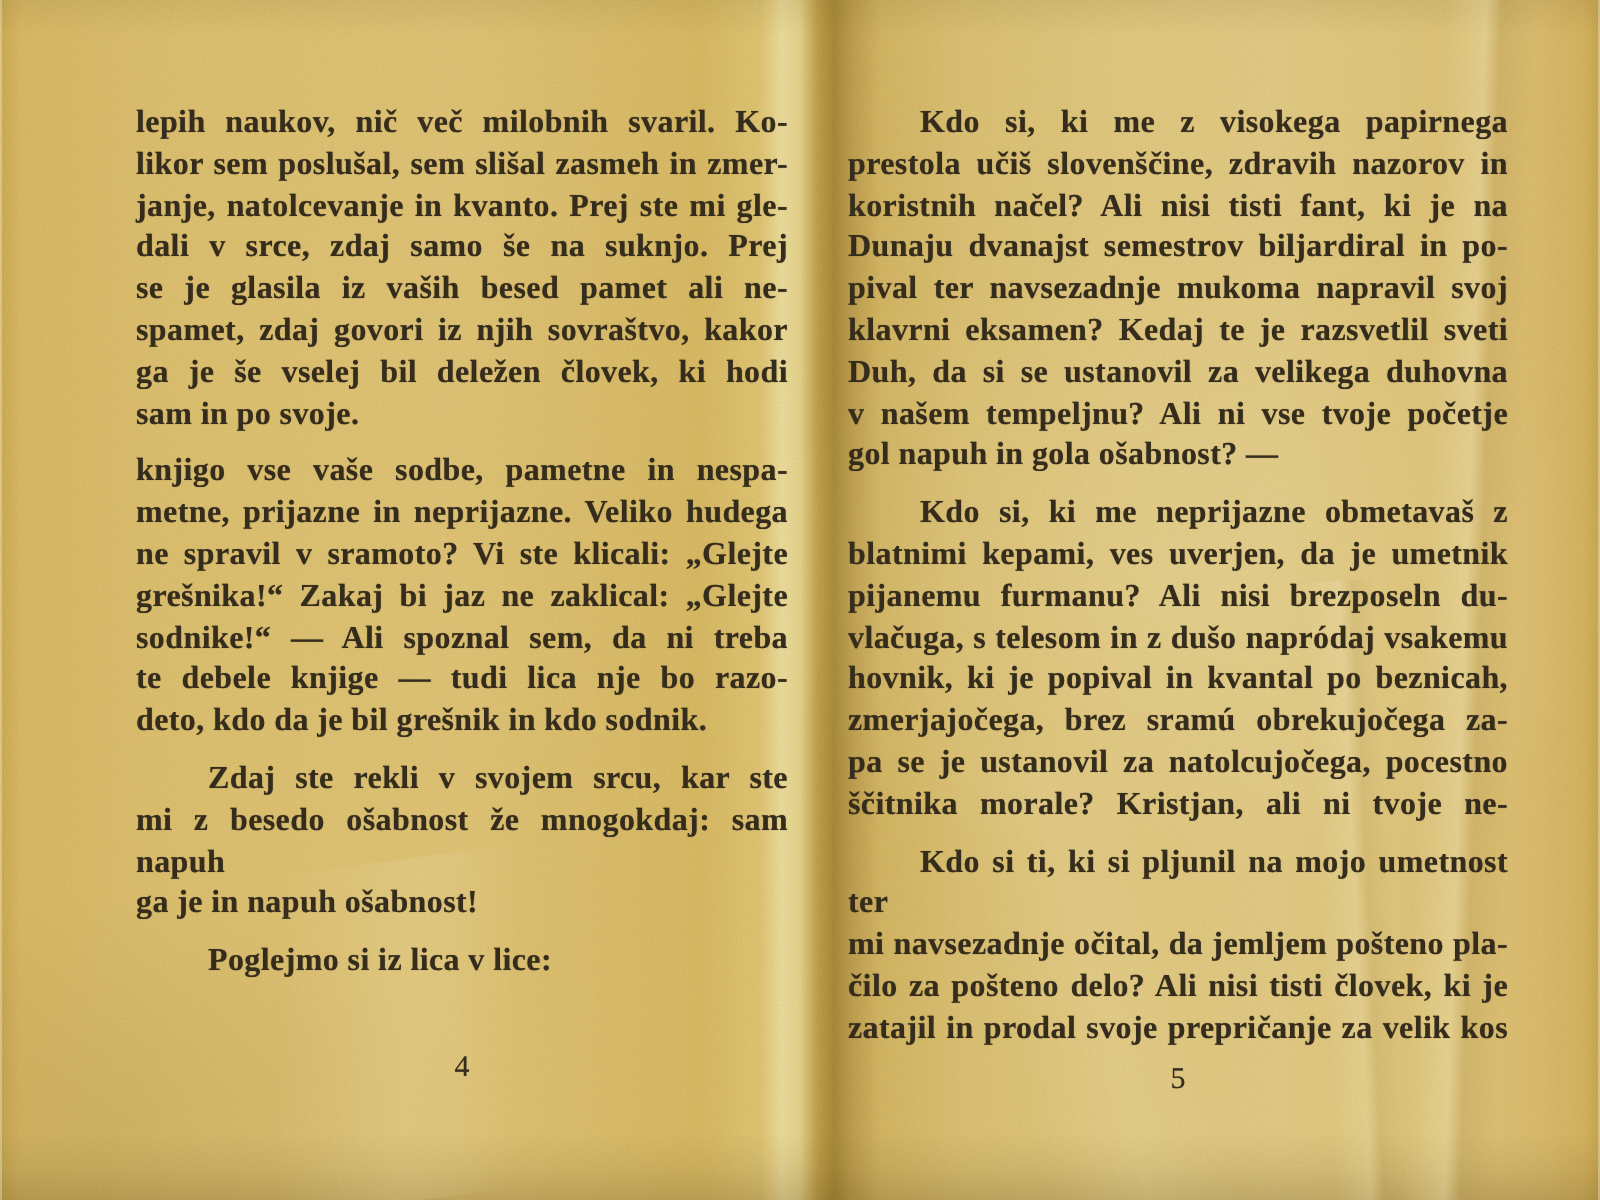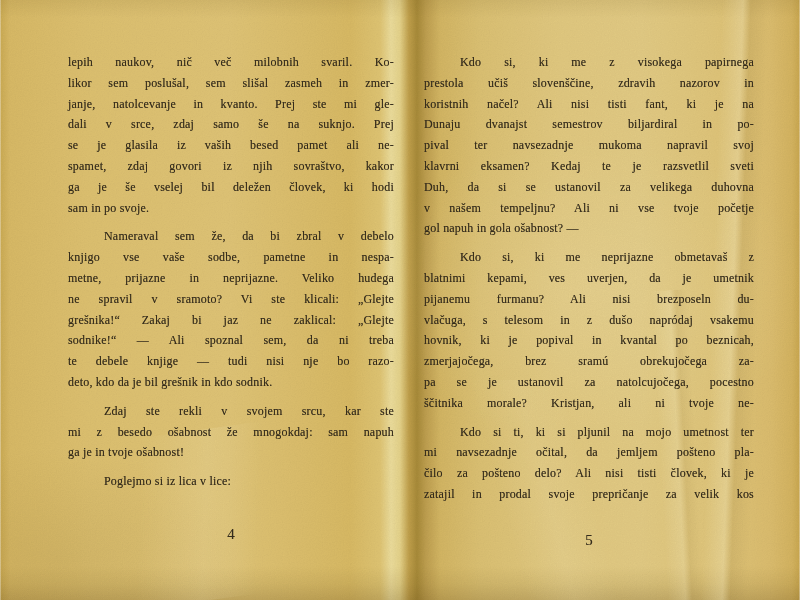--- a/index.html
+++ b/index.html
@@ -38,24 +38,25 @@
     transform: rotate(-8deg);
   }
   .crease4 {
     left: 430px; top: 380px; width: 220px; height: 220px;
     background: linear-gradient(75deg, rgba(0,0,0,0) 35%, rgba(255,244,200,0.12) 52%, rgba(0,0,0,0) 68%);
   }
   .grain { position: absolute; left: 0; top: 0; pointer-events: none; opacity: 0.07; }
 
   .text-col {
     position: absolute;
-    font-size: 12px; line-height: 20.8px;
+    font-size: 16px; line-height: 20.8px;
     color: var(--ink, #372e1e);
     letter-spacing: 0.2px;
     text-shadow: 0 0 0.5px rgba(55,45,25,0.55);
+    font-weight: bold;
   }
   .left-col  { left: 68px;  top: 52px; width: 326px; }
   .right-col { left: 424px; top: 52px; width: 330px; }
   .para + .para { margin-top: 8px; }
   .line { text-align: justify; text-align-last: justify; }
   .line.nojust { text-align-last: left; }
   .line.indent { text-indent: 36px; }
 
   .page-num {
     position: absolute; text-align: center;
@@ -79,33 +80,32 @@
         <div class="line">lepih naukov, nič več milobnih svaril. Ko-</div>
         <div class="line">likor sem poslušal, sem slišal zasmeh in zmer-</div>
         <div class="line">janje, natolcevanje in kvanto. Prej ste mi gle-</div>
         <div class="line">dali v srce, zdaj samo še na suknjo. Prej</div>
         <div class="line">se je glasila iz vaših besed pamet ali ne-</div>
         <div class="line">spamet, zdaj govori iz njih sovraštvo, kakor</div>
         <div class="line">ga je še vselej bil deležen človek, ki hodi</div>
         <div class="line nojust">sam in po svoje.</div>
       </div>
       <div class="para">
-        <div class="line indent">Nameraval sem že, da bi zbral v debelo</div>
         <div class="line">knjigo vse vaše sodbe, pametne in nespa-</div>
         <div class="line">metne, prijazne in neprijazne. Veliko hudega</div>
         <div class="line">ne spravil v sramoto? Vi ste klicali: „Glejte</div>
         <div class="line">grešnika!“ Zakaj bi jaz ne zaklical: „Glejte</div>
         <div class="line">sodnike!“ — Ali spoznal sem, da ni treba</div>
-        <div class="line">te debele knjige — tudi nisi nje bo razo-</div>
+        <div class="line">te debele knjige — tudi lica nje bo razo-</div>
         <div class="line nojust">deto, kdo da je bil grešnik in kdo sodnik.</div>
       </div>
       <div class="para">
         <div class="line indent">Zdaj ste rekli v svojem srcu, kar ste</div>
         <div class="line">mi z besedo ošabnost že mnogokdaj: sam napuh</div>
-        <div class="line nojust">ga je in tvoje ošabnost!</div>
+        <div class="line nojust">ga je in napuh ošabnost!</div>
       </div>
       <div class="para">
         <div class="line indent nojust">Poglejmo si iz lica v lice:</div>
       </div>
     </div>
   <div class="text-col right-col">
       <div class="para">
         <div class="line indent">Kdo si, ki me z visokega papirnega</div>
         <div class="line">prestola učiš slovenščine, zdravih nazorov in</div>
         <div class="line">koristnih načel? Ali nisi tisti fant, ki je na</div>

